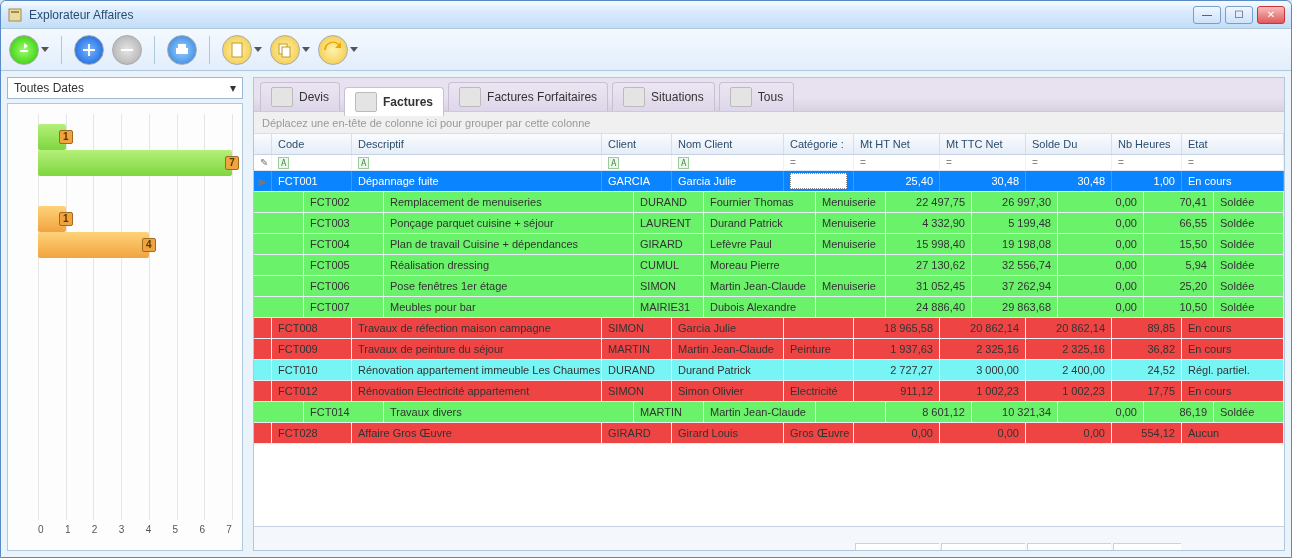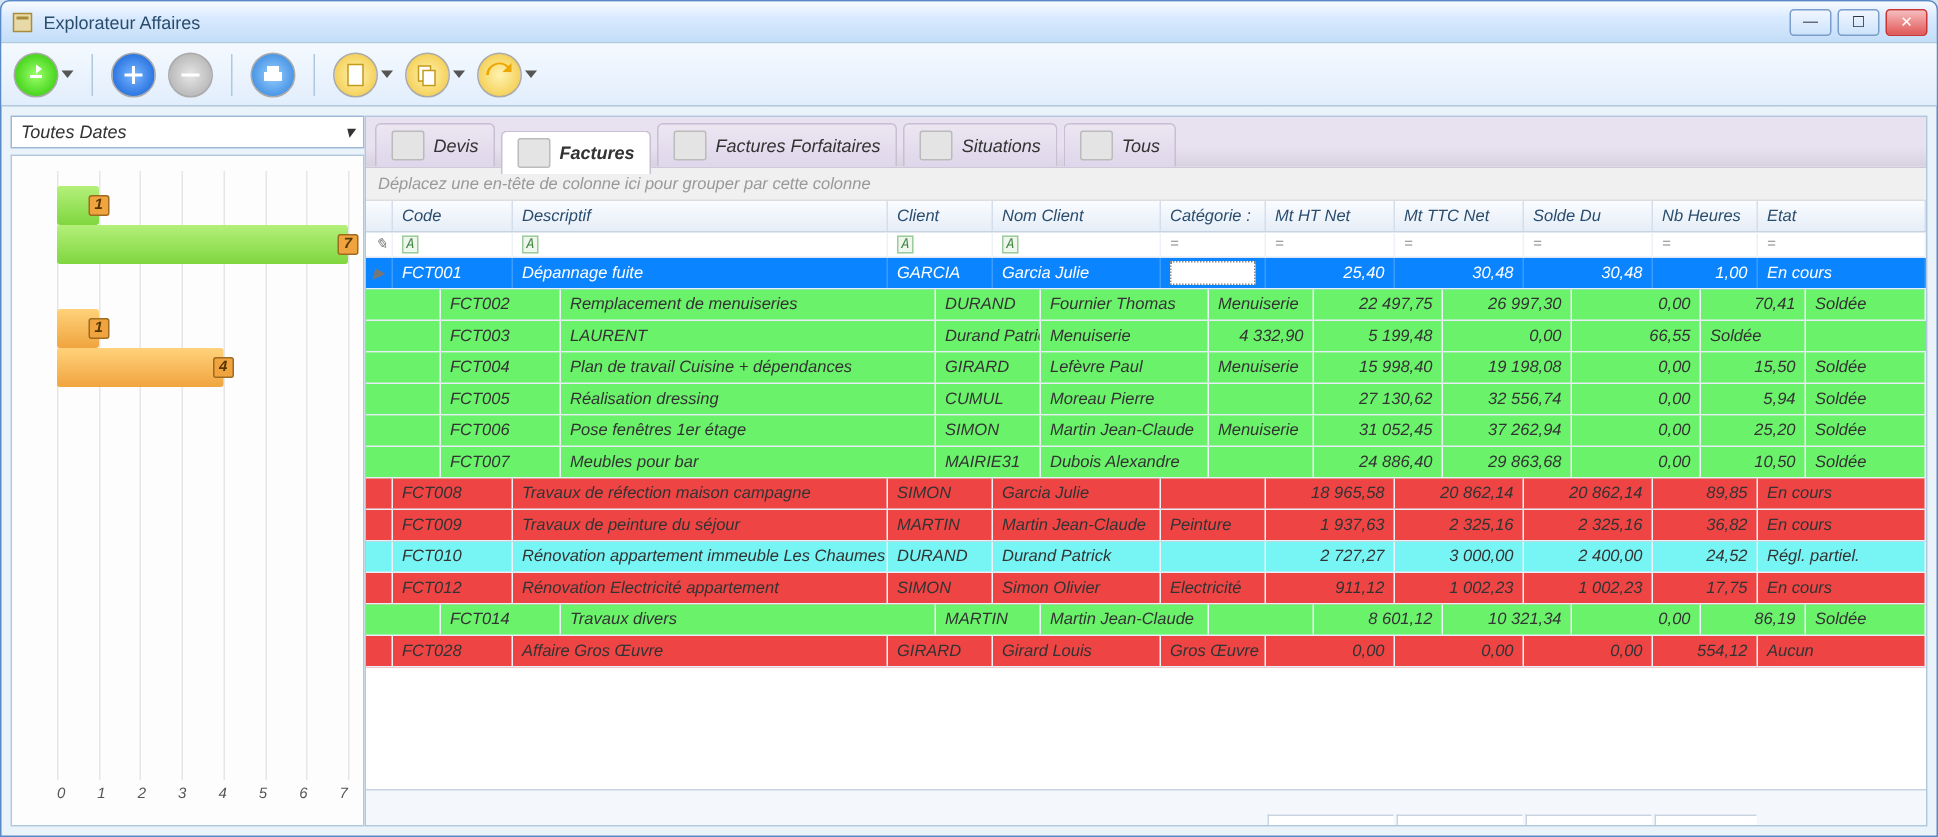--- a/index.html
+++ b/index.html
@@ -12,21 +12,21 @@
   .win-btn { width:28px; height:18px; border:1px solid #7a9ec9; background:linear-gradient(#f0f6ff,#cde3fb); border-radius:3px; display:flex; align-items:center; justify-content:center; font-size:10px; color:#334; cursor:pointer; }
   .win-btn.close { background:linear-gradient(#f7bdbd,#e05858); color:#fff; border-color:#c33; }
 
   .toolbar { height:42px; background:linear-gradient(#f4f9ff,#e2eefc); border-bottom:1px solid #b0c8de; display:flex; align-items:center; padding:0 8px; gap:8px; }
   .tb-btn { width:30px; height:30px; border-radius:15px; border:1px solid #aaa; display:flex; align-items:center; justify-content:center; cursor:pointer; position:relative; }
   .tb-btn svg { width:20px; height:20px; }
   .caret { width:0;height:0;border-left:4px solid transparent;border-right:4px solid transparent;border-top:5px solid #555; margin-left:2px; align-self:center;}
   .tb-sep { width:1px; height:28px; background:#b0c8de; margin:0 4px; }
   .tbwrap { display:flex; align-items:center; }
 
-  .body { flex:1; display:flex; gap:0; padding:6px; min-height:0;font-style:italic; }
+  .body { flex:1; display:flex; gap:10px; padding:6px; min-height:0; }
   .left-panel { width:236px; display:flex; flex-direction:column; gap:4px; }
   .date-select { height:22px; border:1px solid #9db8d6; background:#fff; padding:0 6px; display:flex; align-items:center; justify-content:space-between; cursor:pointer; }
   .mini-chart { flex:1; border:1px solid #b0c8de; background:#fdfdfd; position:relative; }
   .mc-inner { position:absolute; left:30px; right:10px; top:10px; bottom:30px; }
   .mc-grid-v { position:absolute; top:0; bottom:0; border-left:1px solid #e6e6e6; }
   .mc-bar { position:absolute; height:26px; border-radius:2px; display:flex; align-items:center; justify-content:flex-end; padding-right:4px; font-size:10px; font-weight:bold; }
   .mc-bar.g1 { background:linear-gradient(#b4f07a,#7fd63f); top:10px; }
   .mc-bar.g2 { background:linear-gradient(#b4f07a,#7fd63f); top:36px; }
   .mc-bar.o1 { background:linear-gradient(#ffd27a,#f0a43f); top:92px; }
   .mc-bar.o2 { background:linear-gradient(#ffd27a,#f0a43f); top:118px; }
@@ -257,20 +257,21 @@
               <div class="cell ">Menuiserie</div>
               <div class="cell num">22 497,75</div>
               <div class="cell num">26 997,30</div>
               <div class="cell num">0,00</div>
               <div class="cell num">70,41</div>
               <div class="cell ">Soldée</div>
             </div>
             <div class="row st-green">
               <div class="cell indicator"></div>
               <div class="cell ">FCT003</div>
+              <div class="cell ">Ponçage parquet cuisine + séjour</div>
               <div class="cell ">LAURENT</div>
               <div class="cell ">Durand Patrick</div>
               <div class="cell ">Menuiserie</div>
               <div class="cell num">4 332,90</div>
               <div class="cell num">5 199,48</div>
               <div class="cell num">0,00</div>
               <div class="cell num">66,55</div>
               <div class="cell ">Soldée</div>
             </div>
             <div class="row st-green">

